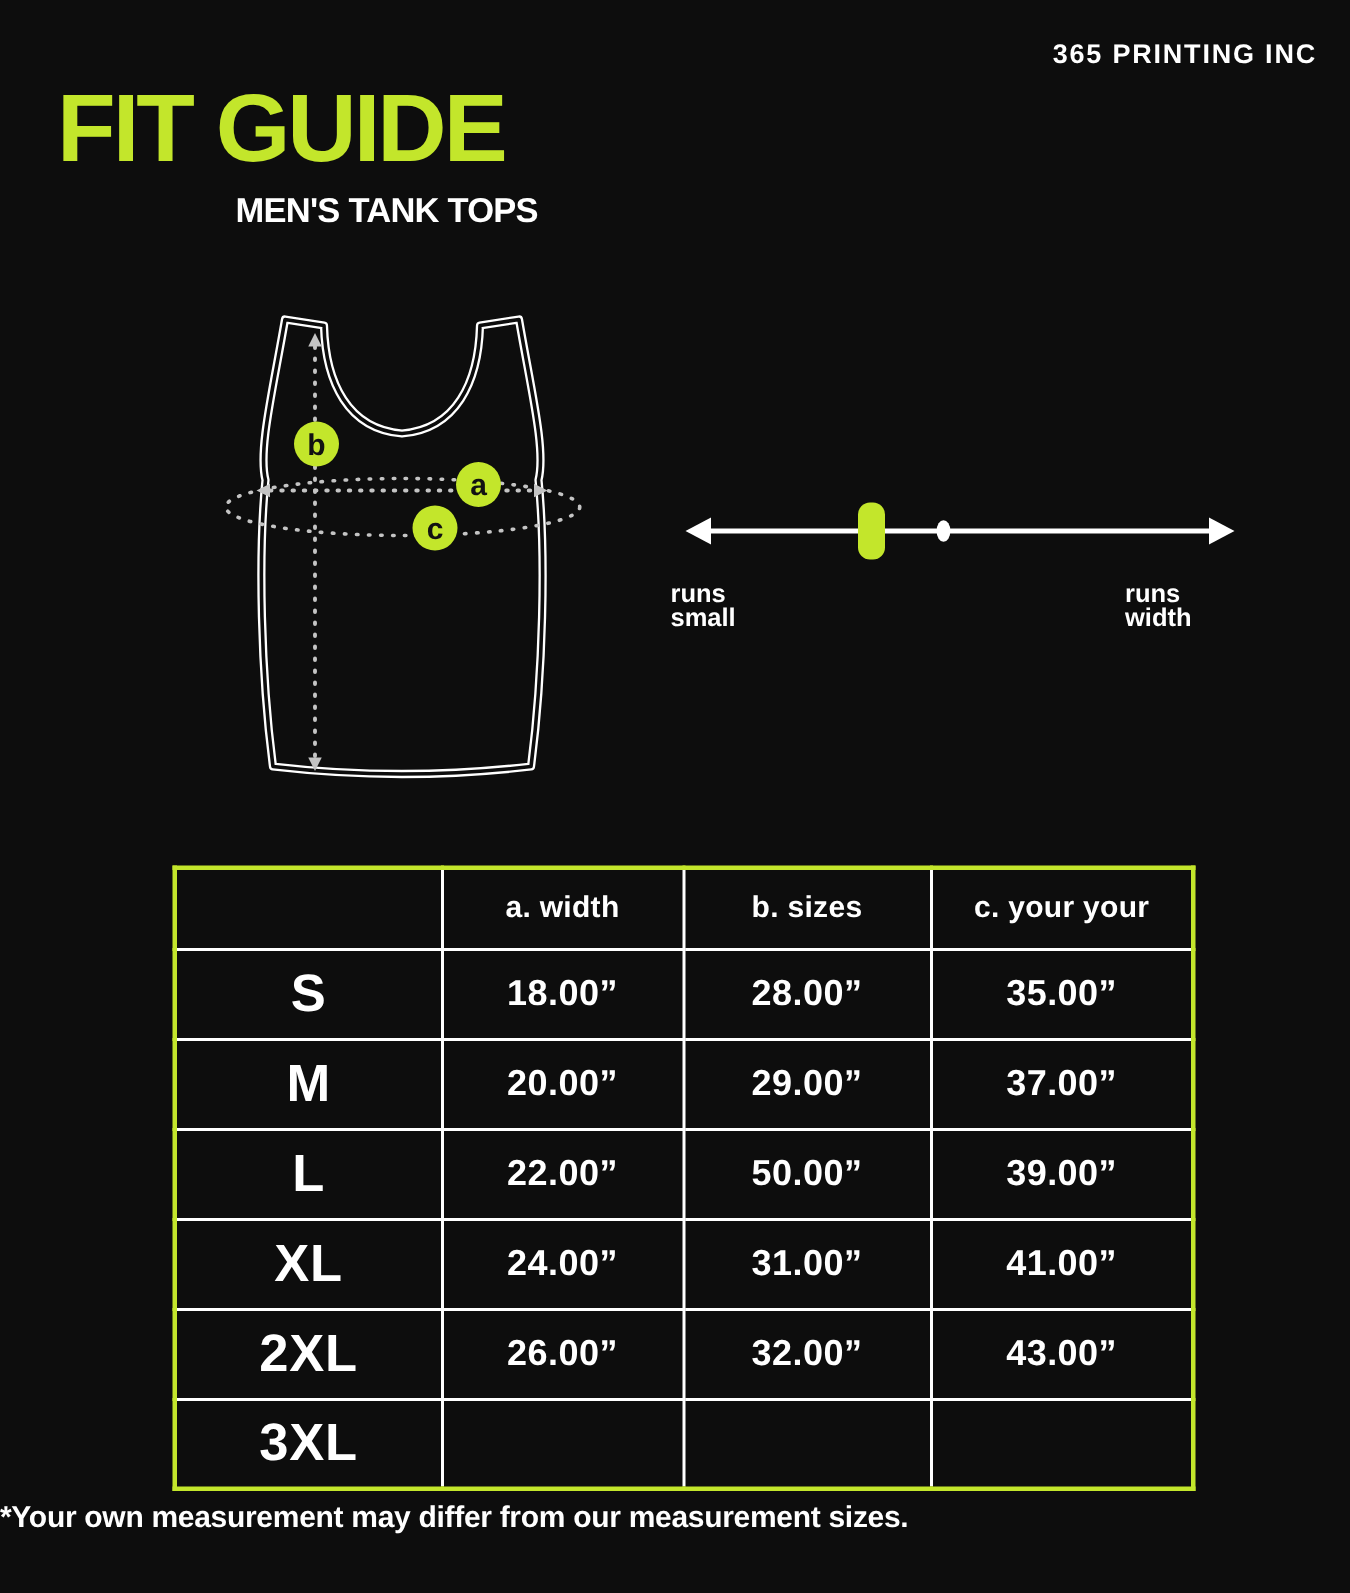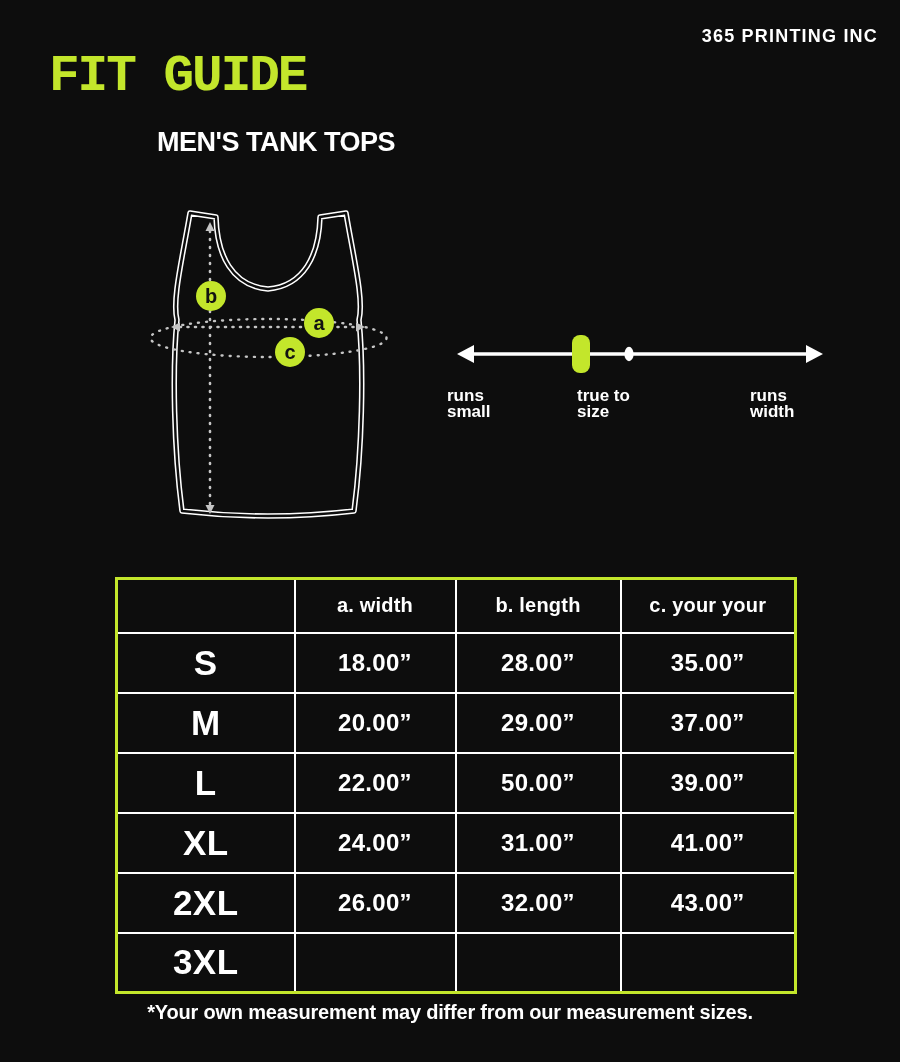--- a/index.html
+++ b/index.html
@@ -24,34 +24,33 @@
     position: absolute;
     top: 26px;
     right: 22px;
     font-size: 18px;
     letter-spacing: 1.2px;
     font-weight: 700;
     margin-left: 43px;
   }
   .title {
     position: absolute;
-    left: 49px;
+    left: 38px;
     top: 48px;
-    font-size: 51px;
+    font-size: 64px;
     letter-spacing: -2px;
     color: var(--accent);
     font-weight: 700;
     white-space: nowrap;
-    font-family: Liberation Mono, monospace;
   }
   .subtitle {
     position: absolute;
     left: 157px;
     top: 127px;
-    font-size: 27px;
+    font-size: 23px;
     letter-spacing: -0.5px;
     font-weight: 700;
     white-space: nowrap;
   }
   .diagram-svg { position: absolute; left: 130px; top: 200px; }
   .scale-svg   { position: absolute; left: 450px; top: 330px; }
   .scale-label {
     position: absolute;
     font-size: 17px;
     line-height: 16px;
@@ -84,21 +83,21 @@
   table.size-table td.size-cell { font-size: 35px; letter-spacing: 0.5px; }
   table.size-table td.val-cell  { font-size: 24px; letter-spacing: 0.3px; }
   tr.hdr-row { height: 54px; }
   tr.data-row { height: 60px; }
 
   .footnote {
     position: absolute;
     top: 1001px;
     left: 0;
     width: 900px;
-    text-align: center;
+    text-align: left;
     font-size: 20px;
     letter-spacing: -0.2px;
     font-weight: 700;
   }
 </style>
 </head>
 <body>
 
 <div class="canvas">
 
@@ -139,42 +138,38 @@
     <line x1="20" y1="24" x2="360" y2="24" stroke="#ffffff" stroke-width="3.4"></line>
     <polygon points="7,24 24,15 24,33" fill="#ffffff"></polygon>
     <polygon points="373,24 356,15 356,33" fill="#ffffff"></polygon>
     <rect x="122" y="5" width="18" height="38" rx="8" fill="#c3e62b"></rect>
     <ellipse cx="179" cy="24" rx="4.6" ry="7.2" fill="#ffffff"></ellipse>
   </svg>
 
   <div class="scale-label label-small">
     <div>runs</div>
     <div>small</div>
-  </div>
-  <div class="scale-label label-true">
-    <div>true to</div>
-    <div>size</div>
   </div>
   <div class="scale-label label-large">
     <div>runs</div>
     <div>width</div>
   </div>
 
   <table class="size-table">
     <colgroup>
       <col style="width:178px">
         <col style="width:161px">
         <col style="width:165px">
         <col style="width:175px">
     </colgroup>
     <tbody>
         <tr class="hdr-row">
       <th></th>
       <th>a. width</th>
-      <th>b. length</th>
+      <th>b. sizes</th>
       <th>c. your your</th>
     </tr>
     <tr class="data-row">
       <td class="size-cell">S</td>
       <td class="val-cell">18.00”</td>
       <td class="val-cell">28.00”</td>
       <td class="val-cell">35.00”</td>
     </tr>
     <tr class="data-row">
       <td class="size-cell">M</td>

